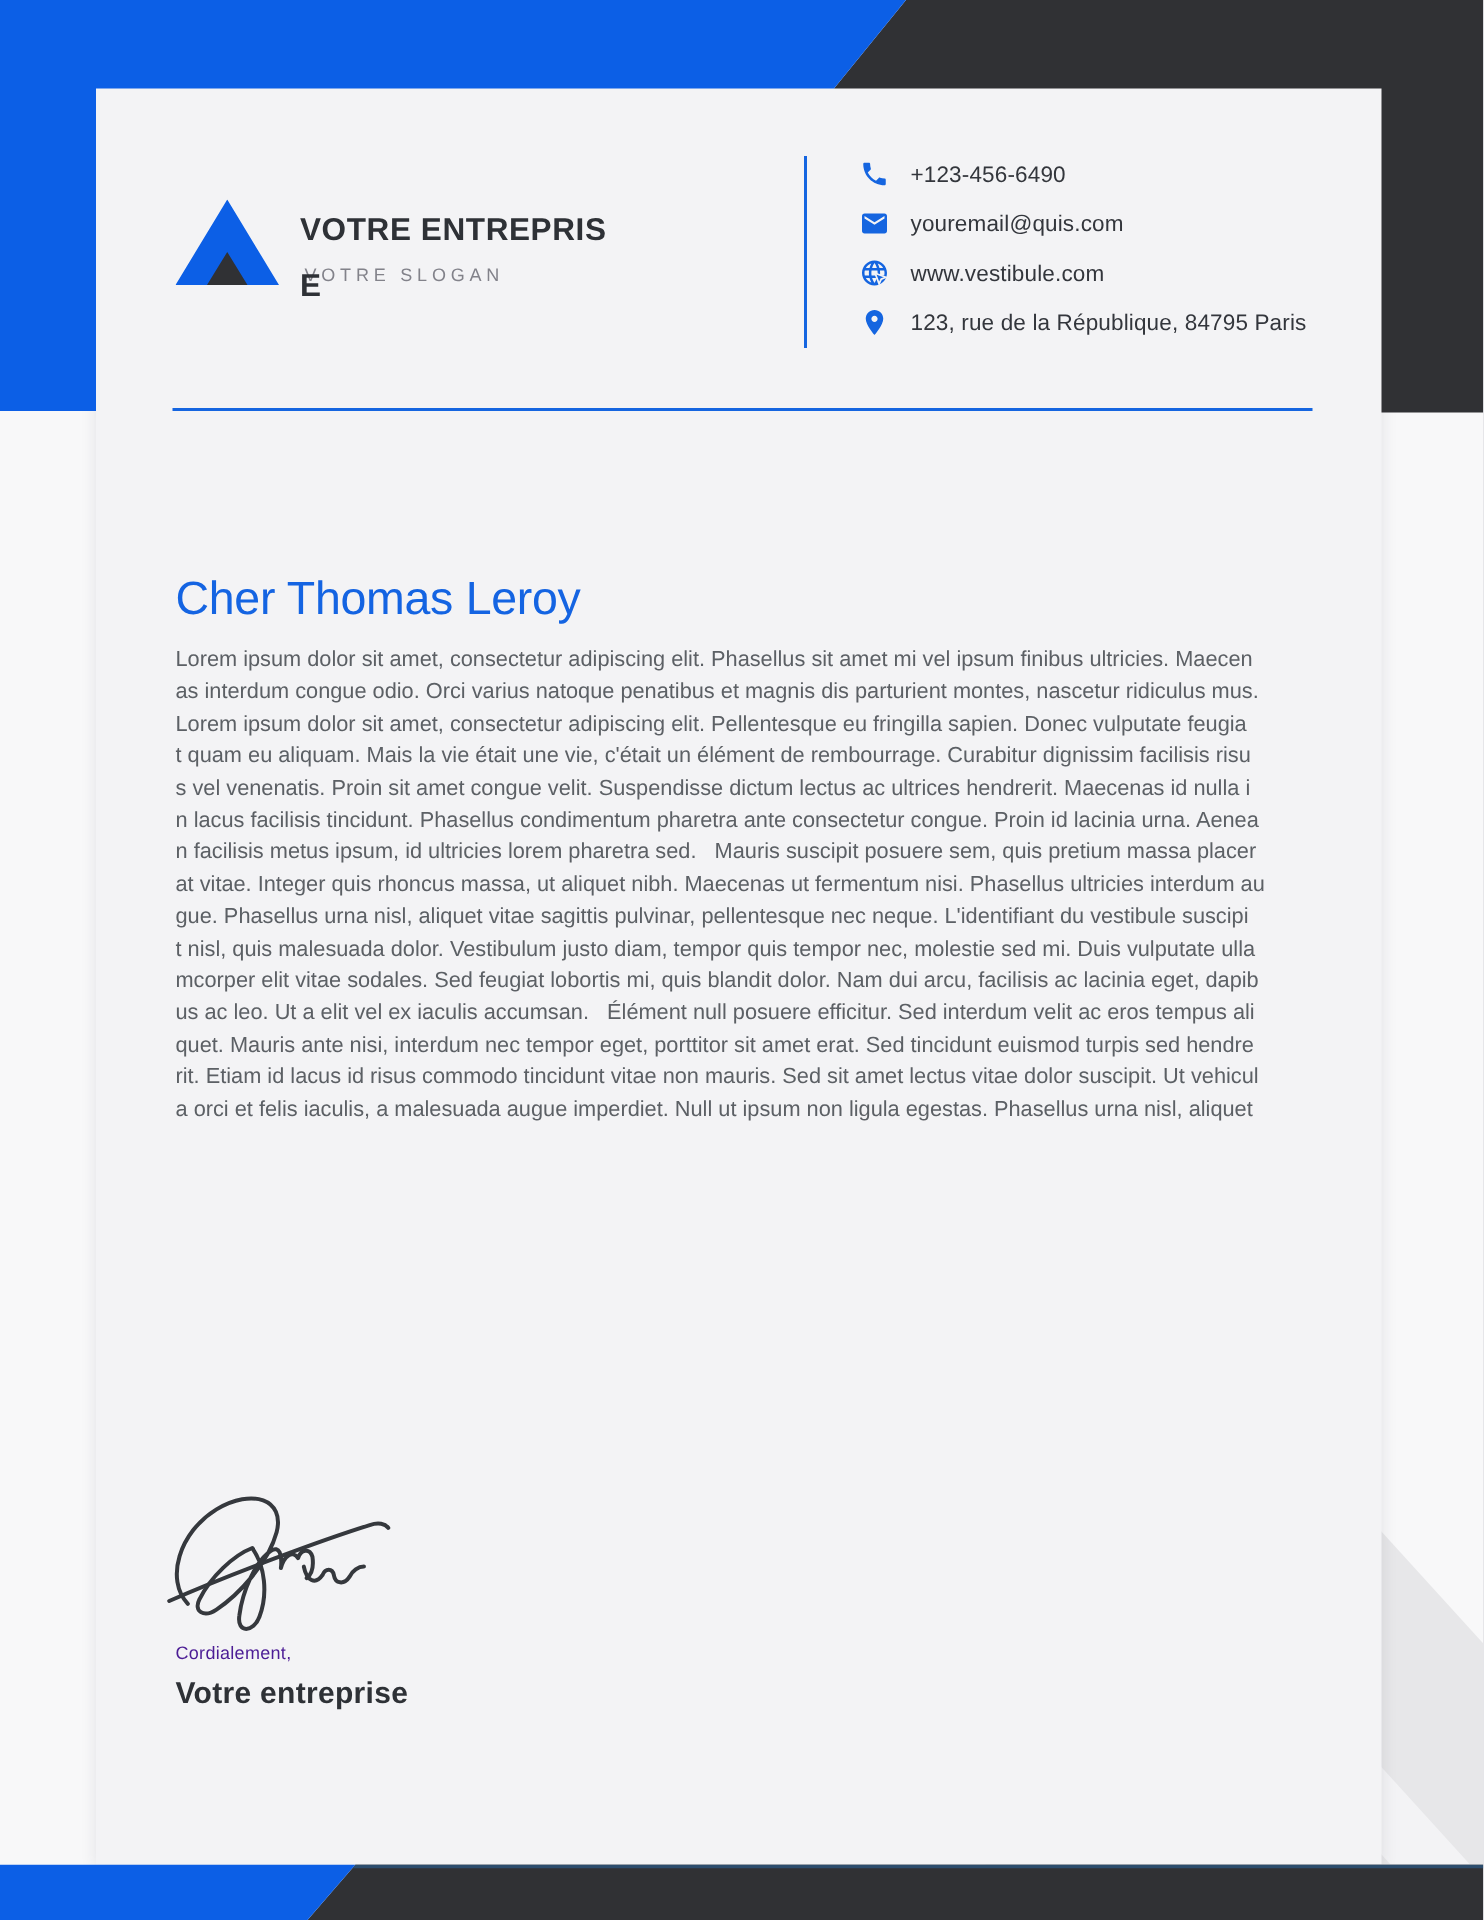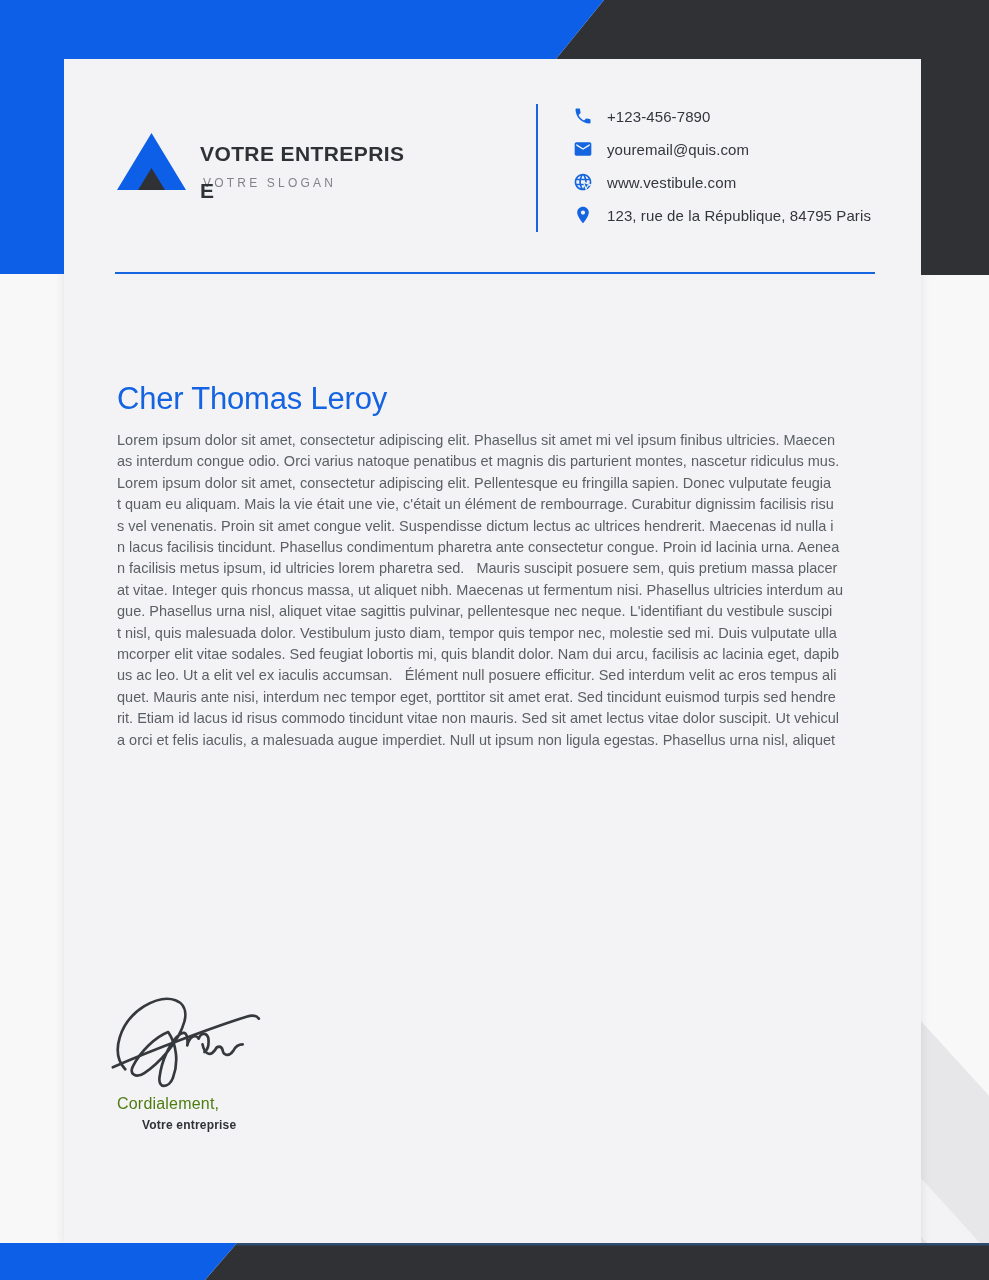--- a/index.html
+++ b/index.html
@@ -67,25 +67,25 @@
     font-size:31px;font-weight:400;color:var(--heading-blue);letter-spacing:-.2px;
   }
   .letter-body{
     position:absolute;left:53px;top:371px;width:800px;
     font-size:14.5px;line-height:21.4px;color:var(--body-text);
     white-space:pre-wrap;overflow:hidden;letter-spacing:0;
   }
   .signature{position:absolute;left:36px;top:931px;width:165px;height:105px;}
   .closing{
     position:absolute;left:53px;top:1036px;
-    font-size:16px;color:#4d7c0f;letter-spacing:.2px;
+    font-size:12px;color:#4c1d95;letter-spacing:.2px;
   }
   .signer{
     position:absolute;left:53px;top:1059px;
-    font-size:12px;font-weight:700;color:var(--name-text);letter-spacing:.2px;margin-left:25px;
+    font-size:20px;font-weight:700;color:var(--name-text);letter-spacing:.2px;
   }
 </style>
 </head>
 <body>
 
 <div class="canvas">
 
   <svg class="decor watermark" viewBox="0 0 989 1280" aria-hidden="true">
     <polygon points="890,987 657,1243 1123,1243" style="fill:var(--watermark-gray)"></polygon>
     <polygon points="890,1144 980,1243 927,1243 890,1202 853,1243 800,1243" style="fill:var(--page-bg)"></polygon>
@@ -102,21 +102,21 @@
     <div class="brand-name">VOTRE ENTREPRIS
 E</div>
 
     <div class="v-divider"></div>
 
     <div class="contact">
       <div class="contact-row">
         <svg class="cicon" viewBox="0 0 24 24" aria-hidden="true">
           <path style="fill:var(--icon-blue)" d="M6.62 10.79c1.44 2.83 3.76 5.14 6.59 6.59l2.2-2.21c.27-.27.67-.36 1.02-.24 1.12.37 2.33.57 3.57.57.55 0 1 .45 1 1V20c0 .55-.45 1-1 1-9.39 0-17-7.61-17-17 0-.55.45-1 1-1h3.5c.55 0 1 .45 1 1 0 1.25.2 2.45.57 3.57.11.35.03.74-.25 1.02l-2.2 2.2z"></path>
         </svg>
-        <span class="cvalue">+123-456-7890</span>
+        <span class="cvalue">+123-456-6490</span>
       </div>
       <div class="contact-row">
         <svg class="cicon" viewBox="0 0 24 24" aria-hidden="true">
           <path style="fill:var(--icon-blue)" d="M20 4H4c-1.1 0-1.99.9-1.99 2L2 18c0 1.1.9 2 2 2h16c1.1 0 2-.9 2-2V6c0-1.1-.9-2-2-2zm0 4l-8 5-8-5V6l8 5 8-5v2z"></path>
         </svg>
         <span class="cvalue">youremail@quis.com</span>
       </div>
       <div class="contact-row">
         <svg class="cicon" viewBox="0 0 24 24" aria-hidden="true">
           <path style="fill:var(--icon-blue)" d="M11.99 2C6.47 2 2 6.48 2 12s4.47 10 9.99 10C17.52 22 22 17.52 22 12S17.52 2 11.99 2zm6.93 6h-2.95c-.32-1.25-.78-2.45-1.38-3.56 1.84.63 3.37 1.91 4.33 3.56zM12 4.04c.83 1.2 1.48 2.53 1.91 3.96h-3.82c.43-1.43 1.08-2.76 1.91-3.96zM4.26 14C4.1 13.36 4 12.69 4 12s.1-1.36.26-2h3.38c-.08.66-.14 1.32-.14 2 0 .68.06 1.34.14 2H4.26zm.82 2h2.95c.32 1.25.78 2.45 1.38 3.56-1.84-.63-3.37-1.9-4.33-3.56zm2.95-8H5.08c.96-1.66 2.49-2.93 4.33-3.56C8.81 5.55 8.35 6.75 8.03 8zM12 19.96c-.83-1.2-1.48-2.53-1.91-3.96h3.82c-.43 1.43-1.08 2.76-1.91 3.96zM14.34 14H9.66c-.09-.66-.16-1.32-.16-2 0-.68.07-1.35.16-2h4.68c.09.65.16 1.32.16 2 0 .68-.07 1.34-.16 2zm.25 5.56c.6-1.11 1.06-2.31 1.38-3.56h2.95c-.96 1.65-2.49 2.93-4.33 3.56zM16.36 14c.08-.66.14-1.32.14-2 0-.68-.06-1.34-.14-2h3.38c.16.64.26 1.31.26 2s-.1 1.36-.26 2h-3.38z"></path>

